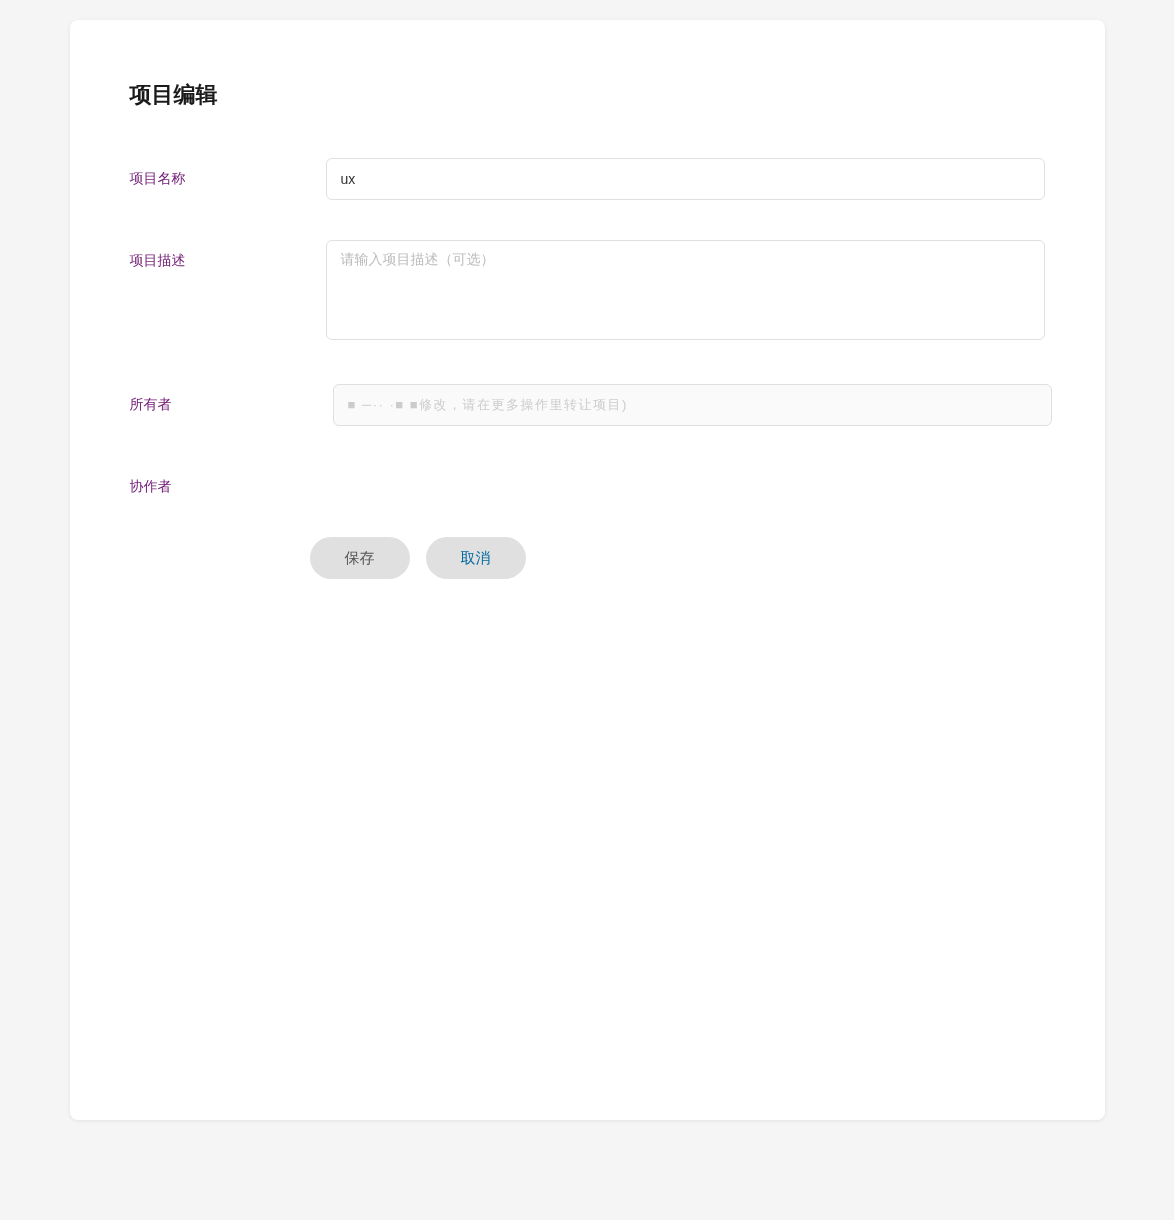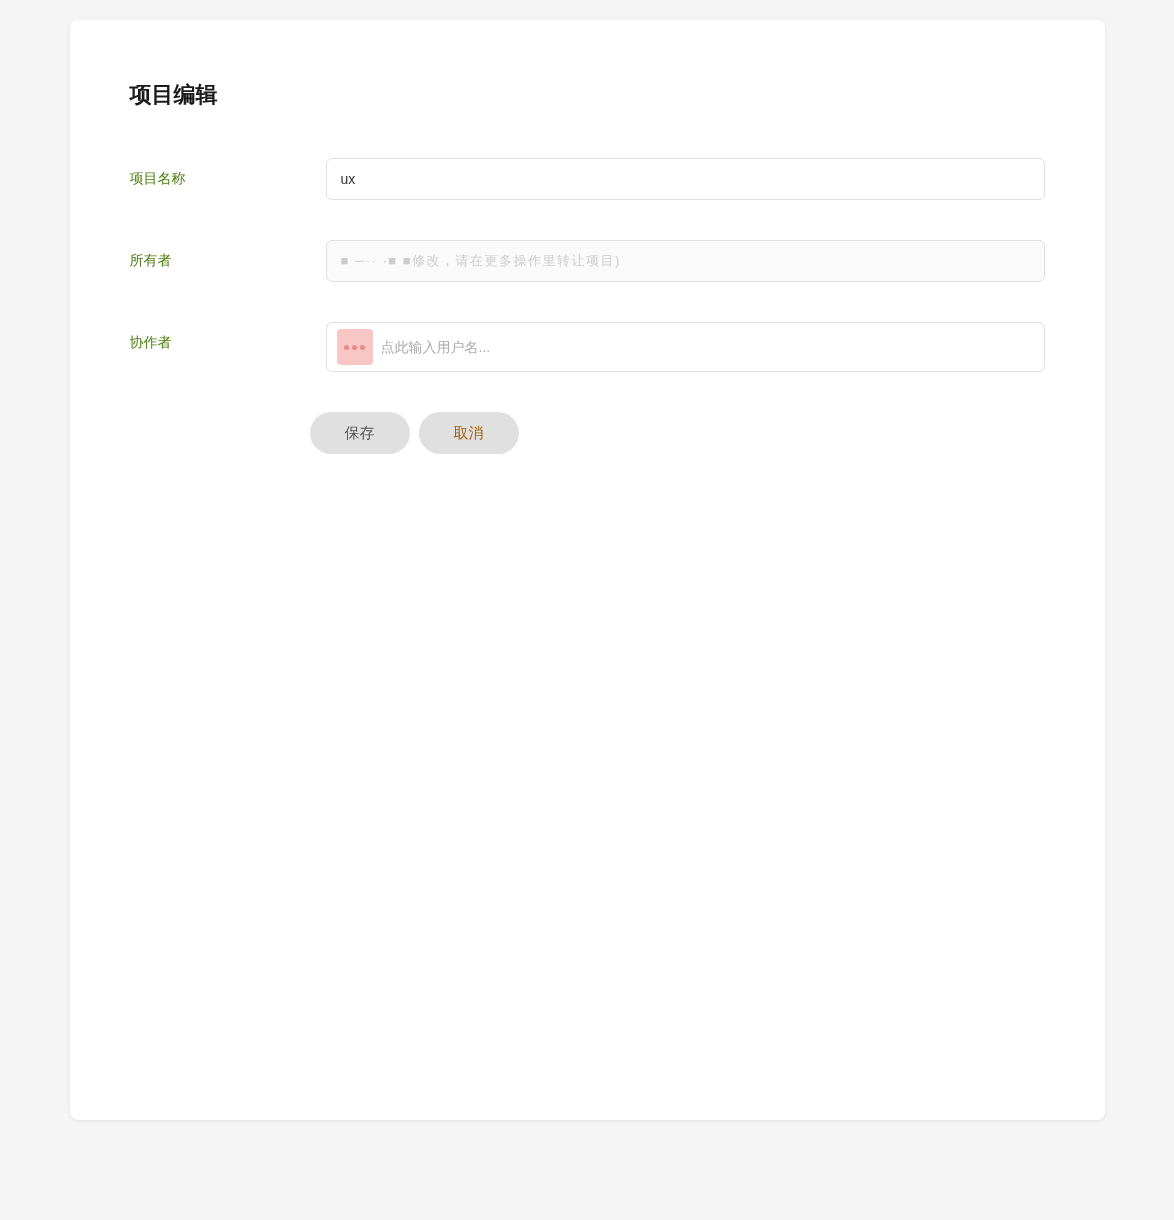--- a/index.html
+++ b/index.html
@@ -37,21 +37,21 @@
     .form-row {
       display: flex;
       align-items: flex-start;
       margin-bottom: 40px;
     }
 
     .form-label {
       width: 180px;
       min-width: 180px;
       font-size: 14px;
-      color: #4d7c0f;
+      color: #701a75;
       padding-top: 10px;
       line-height: 1.5;
     }
 
     .form-input-wrap {
       flex: 1;
       padding-left: 16px;
     }
 
     .form-input {
@@ -157,21 +157,21 @@
       color: #aaaaaa;
     }
 
     .owner-hint {
       color: #cccccc;
       font-size: 13px;
     }
 
     .buttons-row {
       display: flex;
-      gap: 9px;
+      gap: 16px;
       margin-top: 20px;
       margin-left: 180px;
     }
 
     .btn {
       height: 42px;
       min-width: 100px;
       border-radius: 24px;
       border: none;
       font-size: 15px;
@@ -181,63 +181,55 @@
       transition: opacity 0.2s;
     }
 
     .btn-save {
       background: #e0e0e0;
       color: #555555;
     }
 
     .btn-cancel {
       background: #e0e0e0;
-      color: #a16207;
+      color: #0369a1;
     }
   </style>
 </head>
 <body>
 
 <div class="page-container">
   <h1 class="page-title">项目编辑</h1>
 
   <div class="form-row">
     <div class="form-label">项目名称</div>
     <div class="form-input-wrap">
       <input type="text" class="form-input" value="ux" style="">
     </div>
   </div>
 
+  <div class="form-row">
+    <div class="form-label">项目描述</div>
+    <div class="form-input-wrap">
+      <textarea class="form-textarea" placeholder="请输入项目描述（可选）" style=""></textarea>
+    </div>
+  </div>
 
 
 
   <div class="form-row">
     <div class="form-label">所有者</div>
     <div class="form-input-wrap">
-      <div class="form-input form-input-disabled" style="display:flex; align-items:center; height:42px; background:#fafafa;">
+      <div class="form-input form-input-disabled" style="display:flex; align-items:center; height:42px; background:#fafafa;margin-left:7px;">
         <span class="owner-hint" style="color:#cccccc; font-size:13px; letter-spacing: 1.5px;">■ ─·· ·■ ■修改，请在更多操作里转让项目)</span>
       </div>
     </div>
   </div>
 
   <div class="form-row">
     <div class="form-label">协作者</div>
-    <div class="form-input-wrap">
-      <div class="collaborator-wrap">
-        <div class="collaborator-avatar">
-          <div class="avatar-inner">
-            <div class="avatar-dots">
-              <div class="avatar-dot"></div>
-              <div class="avatar-dot"></div>
-              <div class="avatar-dot"></div>
-            </div>
-          </div>
-        </div>
-        <input type="text" class="collaborator-input" placeholder="点此输入用户名..." style="">
-      </div>
-    </div>
   </div>
 
   <div class="buttons-row">
     <button class="btn btn-save">保存</button>
     <button class="btn btn-cancel">取消</button>
   </div>
 </div>
 
 </body></html>

